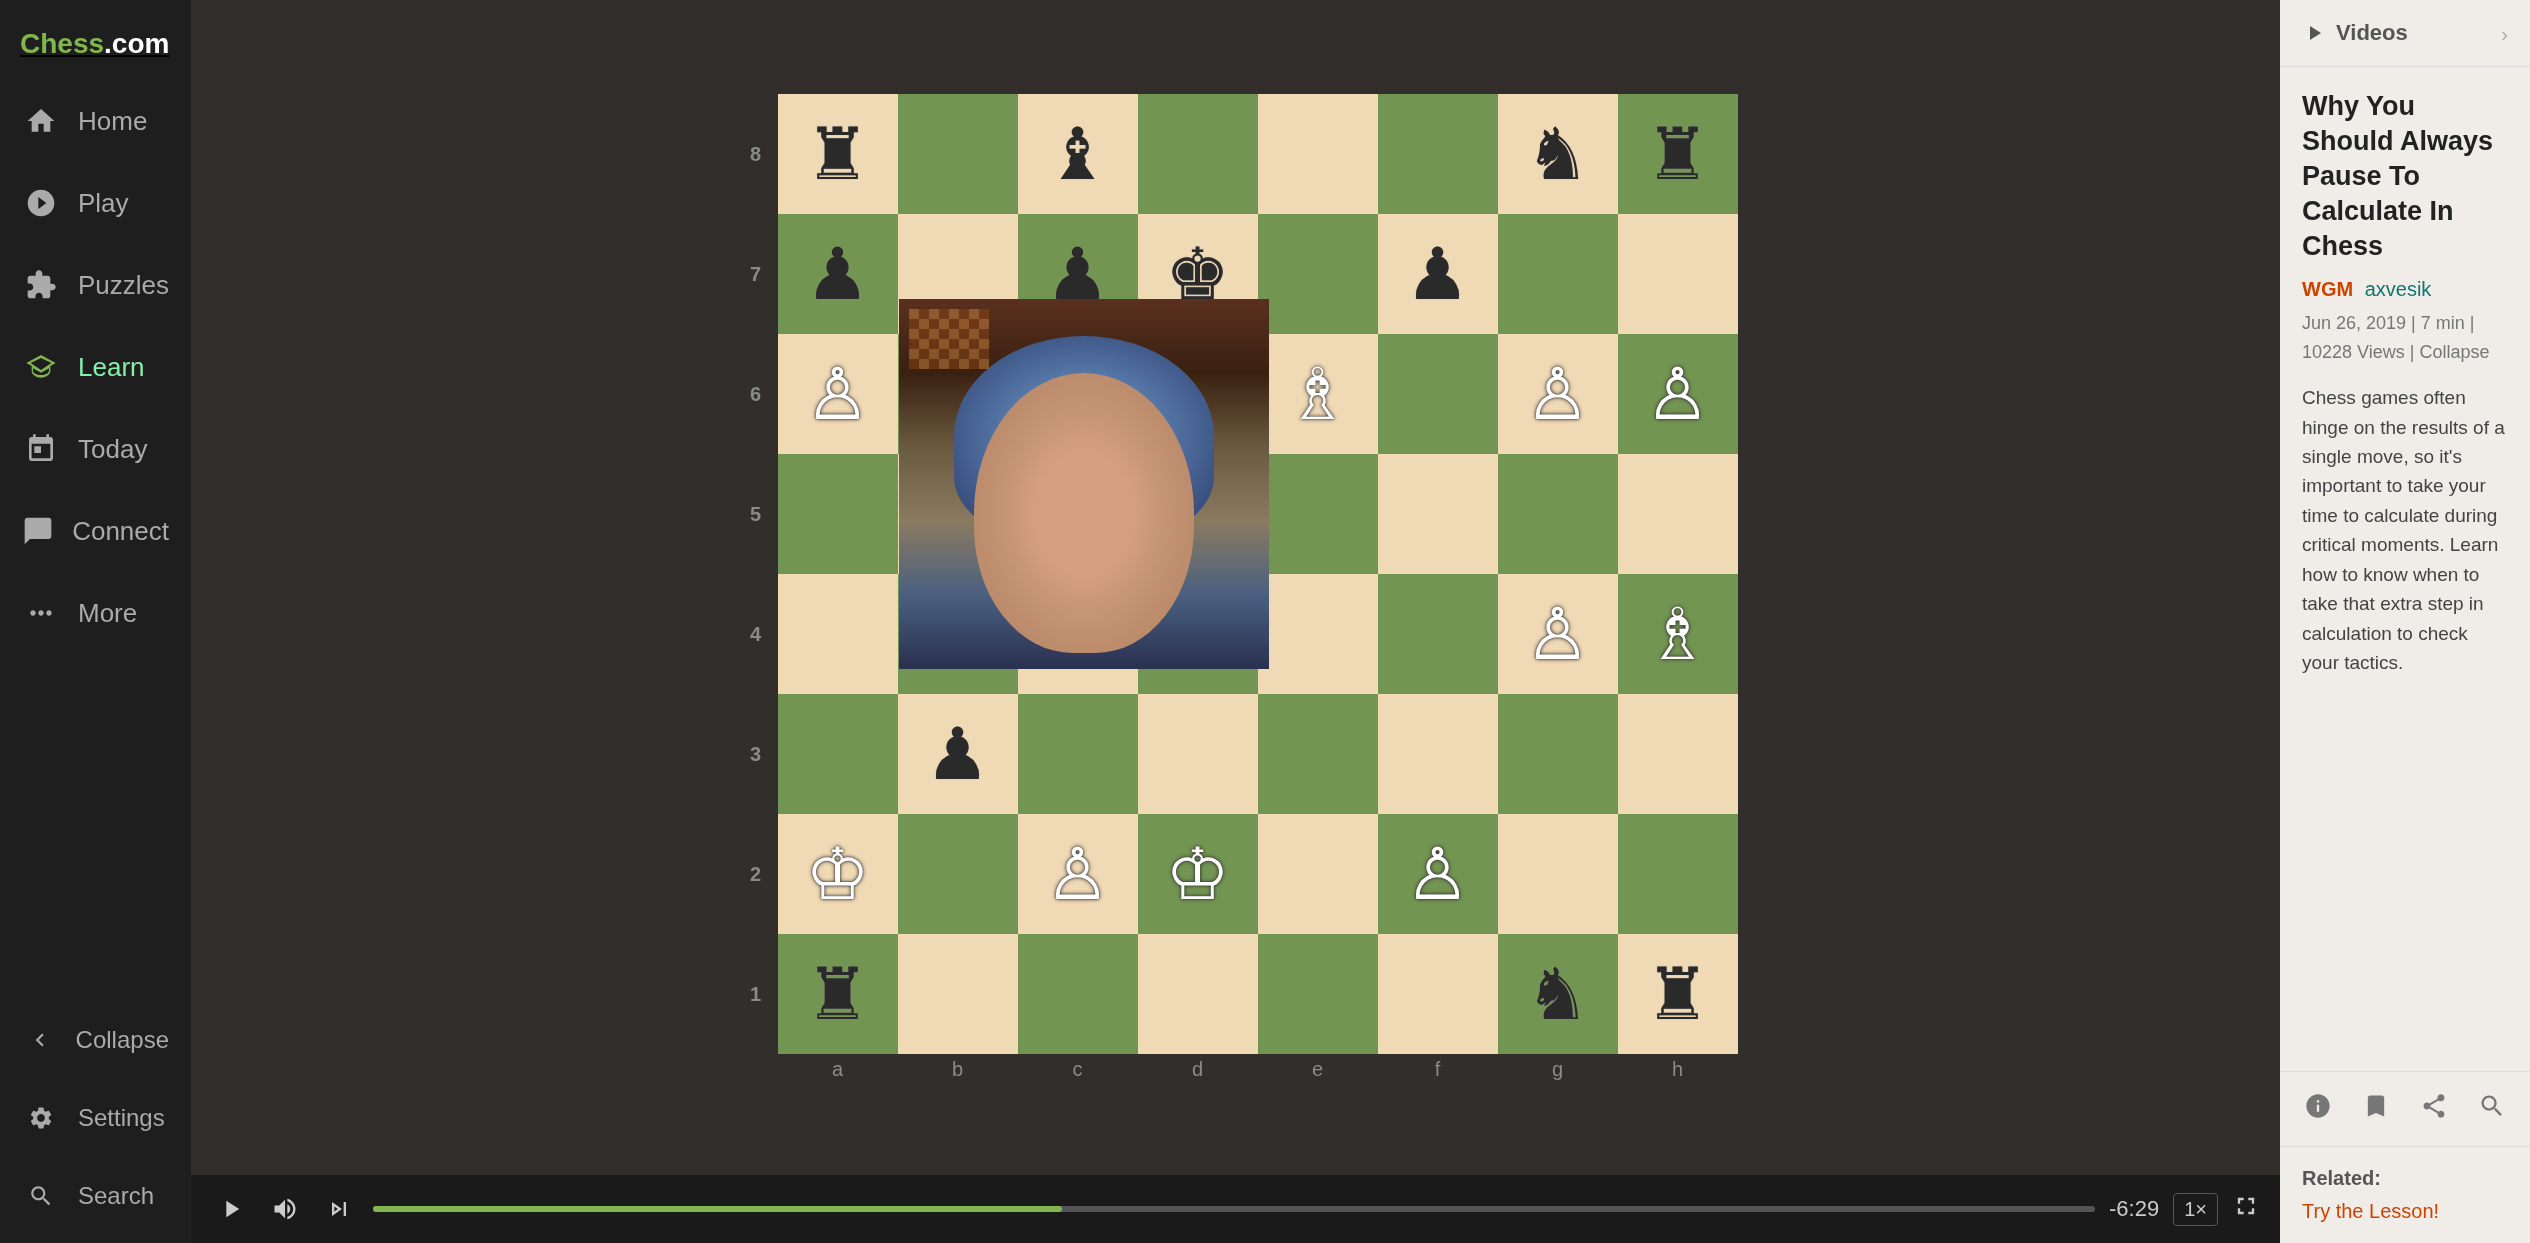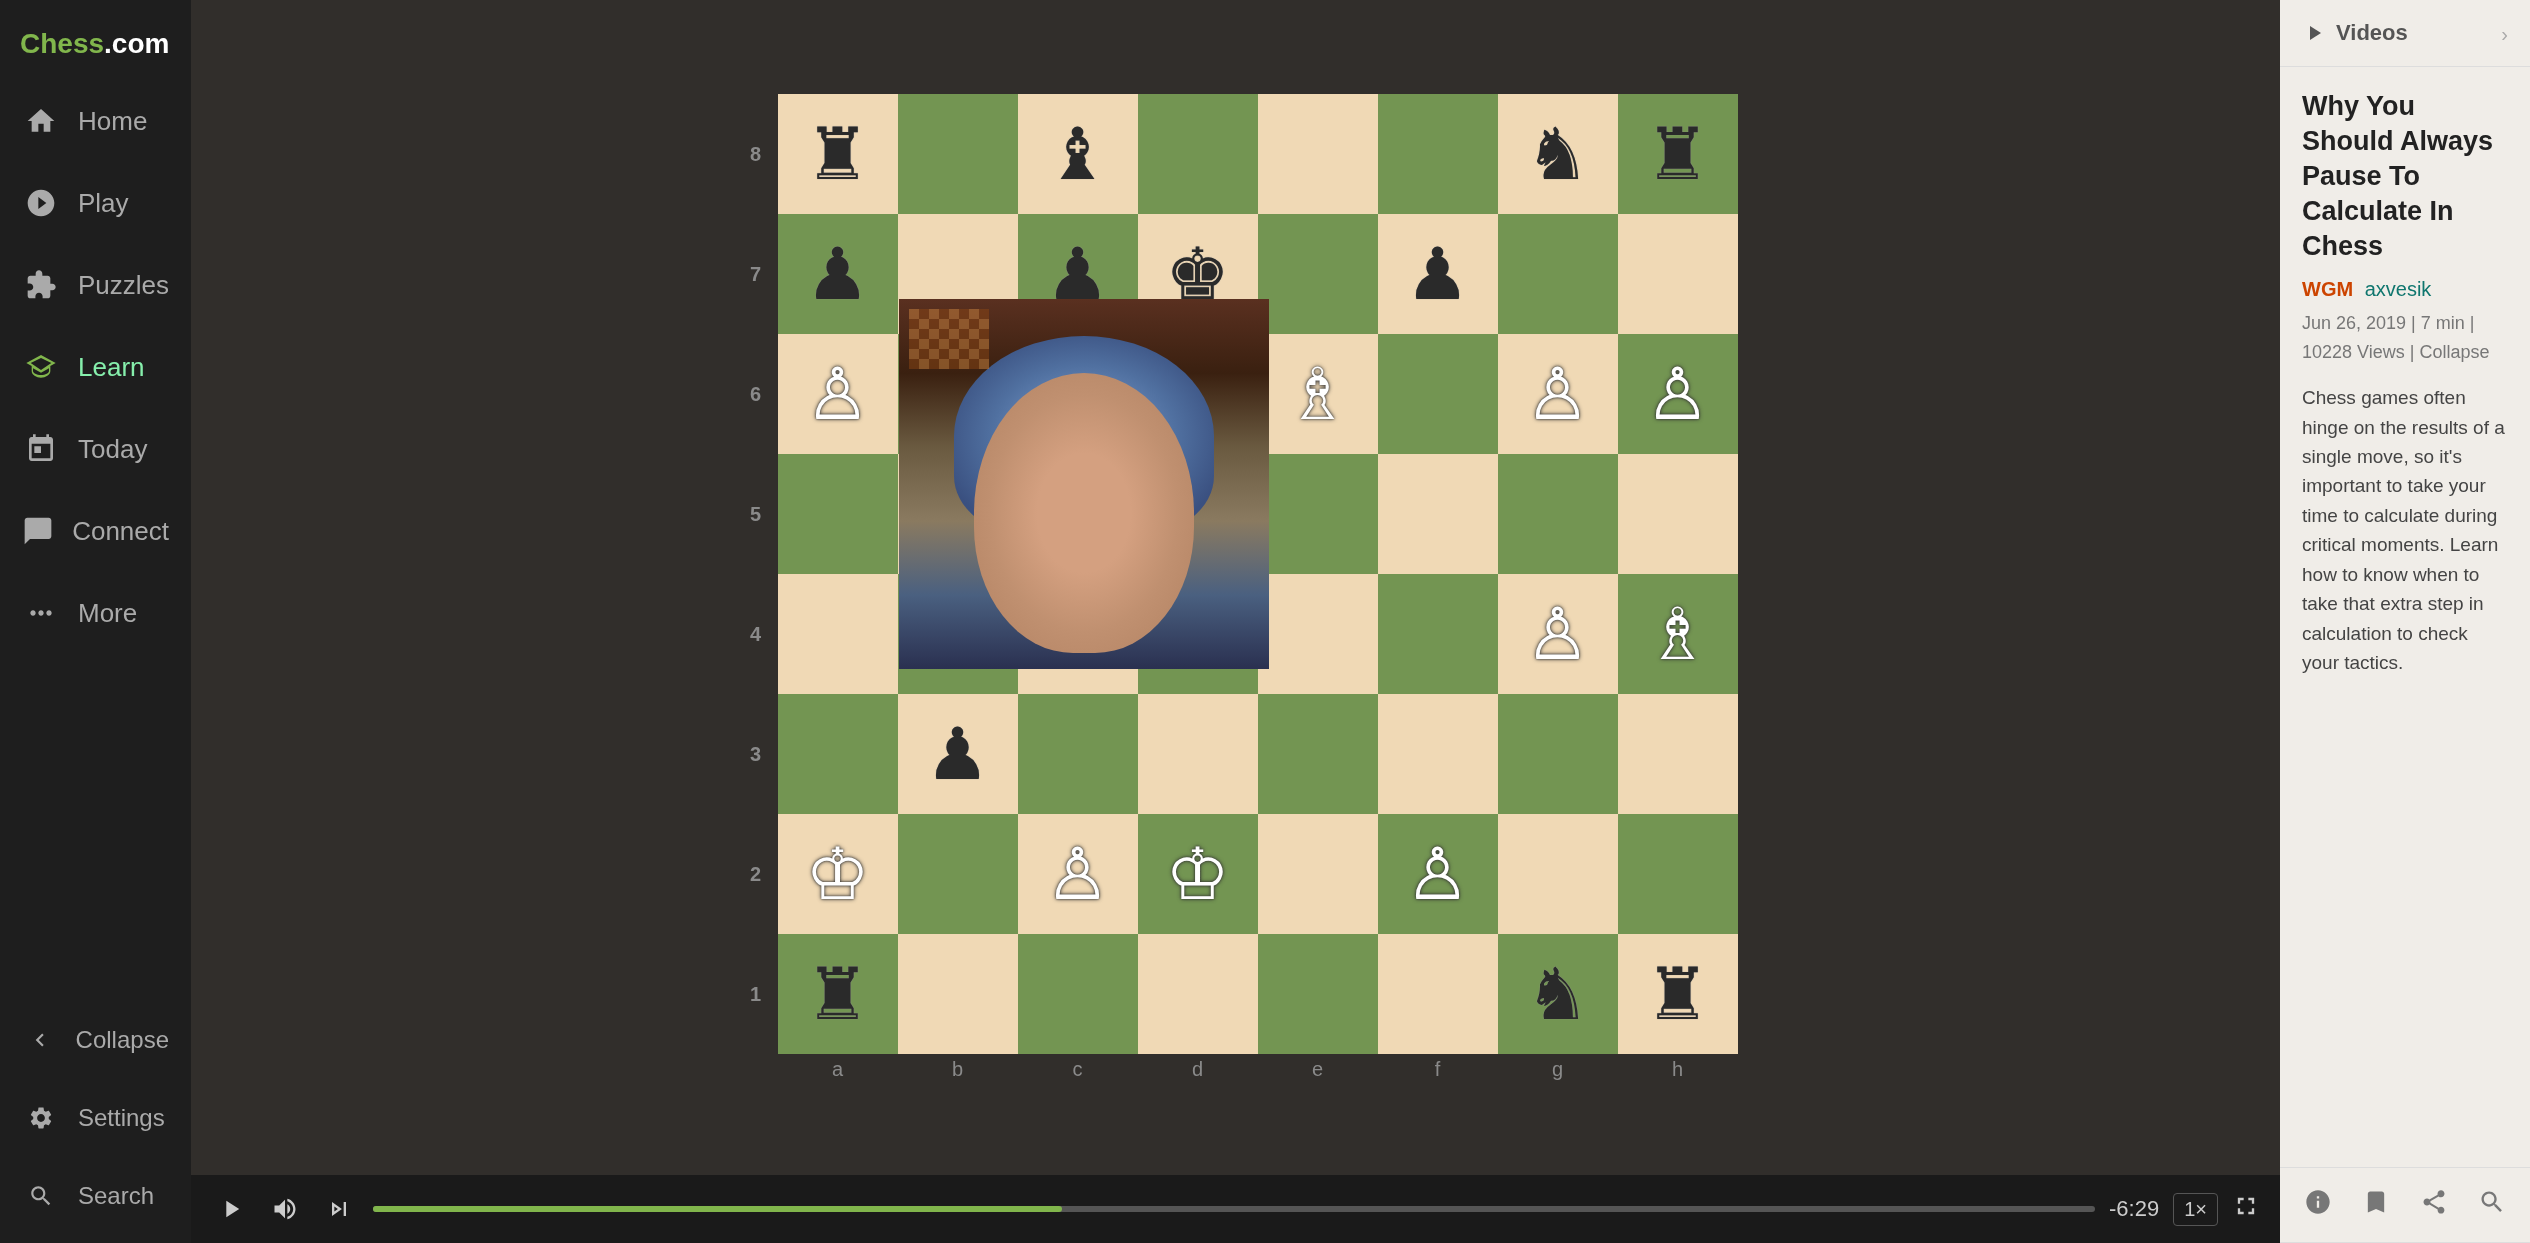--- a/index.html
+++ b/index.html
@@ -18,20 +18,21 @@
       background: #1e1e1e;
       display: flex;
       flex-direction: column;
       height: 100%;
       padding: 0;
     }
     .logo-area {
       padding: 28px 20px 20px;
       display: flex;
       align-items: flex-end;
+      text-decoration: underline;
     }
     .logo-text {
       color: #fff;
       font-size: 28px;
       font-weight: 700;
     }
     .logo-chess {
       color: #81b64c;
     }
     .logo-dot {
@@ -651,13 +652,17 @@
       <svg width="28" height="28" viewBox="0 0 24 24" fill="#777">
           <path d="M18 16.08c-.76 0-1.44.3-1.96.77L8.91 12.7c.05-.23.09-.46.09-.7s-.04-.47-.09-.7l7.05-4.11c.54.5 1.25.81 2.04.81 1.66 0 3-1.34 3-3s-1.34-3-3-3-3 1.34-3 3c0 .24.04.47.09.7L8.04 9.81C7.5 9.31 6.79 9 6 9c-1.66 0-3 1.34-3 3s1.34 3 3 3c.79 0 1.5-.31 2.04-.81l7.12 4.16c-.05.21-.08.43-.08.65 0 1.61 1.31 2.92 2.92 2.92s2.92-1.31 2.92-2.92-1.31-2.92-2.92-2.92z"></path>
         </svg>
     </span>
     <span class="action-icon" title="Search">
       <svg width="28" height="28" viewBox="0 0 24 24" fill="#777">
           <path d="M15.5 14h-.79l-.28-.27C15.41 12.59 16 11.11 16 9.5 16 5.91 13.09 3 9.5 3S3 5.91 3 9.5 5.91 16 9.5 16c1.61 0 3.09-.59 4.23-1.57l.27.28v.79l5 4.99L20.49 19l-4.99-5zm-6 0C7.01 14 5 11.99 5 9.5S7.01 5 9.5 5 14 7.01 14 9.5 11.99 14 9.5 14z"></path>
         </svg>
     </span>
   </div>
+  <div class="related-section">
+    <div class="related-label">Related:</div>
+    <a class="related-link">Try the Lesson!</a>
+  </div>
 </div>
 
 </body></html>

